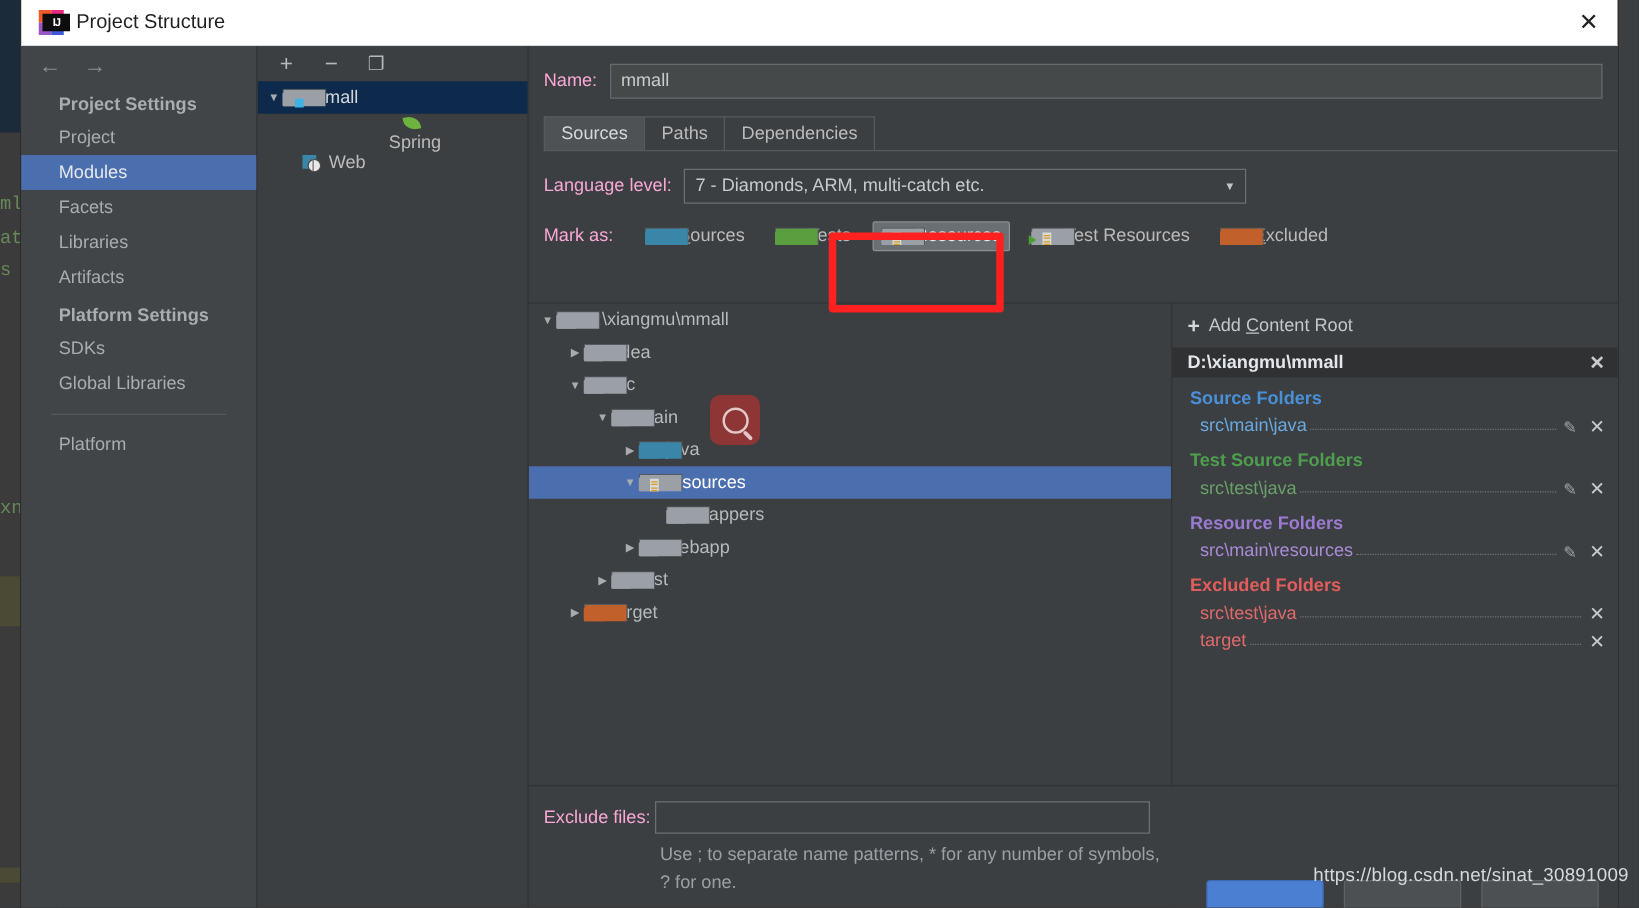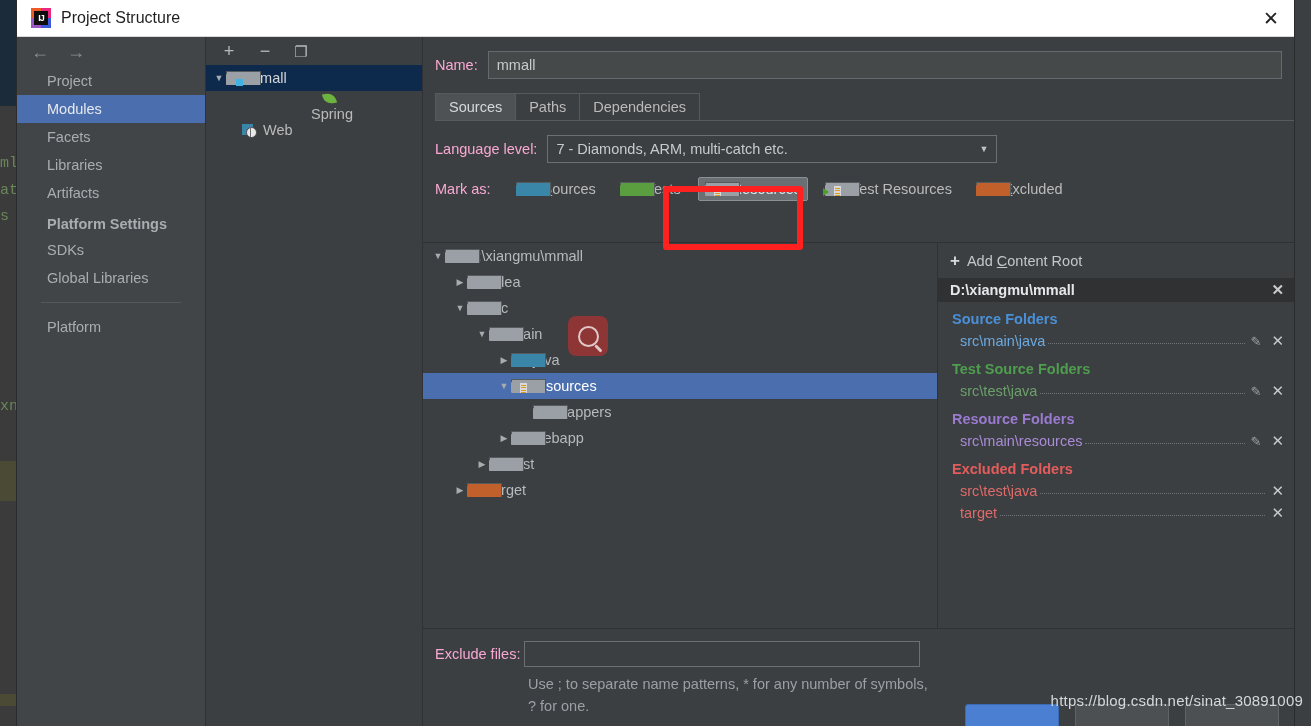--- a/index.html
+++ b/index.html
@@ -49,21 +49,21 @@
   }
   .titlebar .app-icon {
     width: 20px; height: 20px; margin-left: 14px; margin-right: 10px;
     position: relative; flex: none;
   }
   .app-icon .sq-a { position:absolute; left:0; top:0; width:10px; height:10px; background:#f05a28; }
   .app-icon .sq-b { position:absolute; left:10px; top:0; width:10px; height:10px; background:#e8297e; }
   .app-icon .sq-c { position:absolute; left:0; top:10px; width:10px; height:10px; background:#9a55c7; }
   .app-icon .sq-d { position:absolute; left:10px; top:10px; width:10px; height:10px; background:#3b5bdb; }
   .app-icon .ij {
-    position:absolute; left:3px; top:3px; width:14px; height:14px;
+    position:absolute; left:3px; top:3px; width:22px; height:14px;
     background:#0d0d0d; color:#fff; font-size:9px; line-height:14px;
     text-align:center; font-weight:bold; letter-spacing:-1px;
   }
   .titlebar .title {
     color: #1f1f1f; font-size: 16px; font-weight: 400;
   }
   .titlebar .close-btn {
     position: absolute; right: 0; top: 0;
     width: 46px; height: 36px;
     display: flex; align-items: center; justify-content: center;
@@ -326,20 +326,21 @@
     </div>
 
     <div class="dlg-body">
 
       <div class="sidebar">
         <div class="navbar">
           <span class="nav-arrow">←</span>
           <span class="nav-arrow">→</span>
         </div>
 
+        <div class="side-group">Project Settings</div>
         <div class="side-item">Project</div>
         <div class="side-item selected">Modules</div>
         <div class="side-item">Facets</div>
         <div class="side-item">Libraries</div>
         <div class="side-item">Artifacts</div>
 
         <div class="side-group">Platform Settings</div>
         <div class="side-item">SDKs</div>
         <div class="side-item">Global Libraries</div>
 

